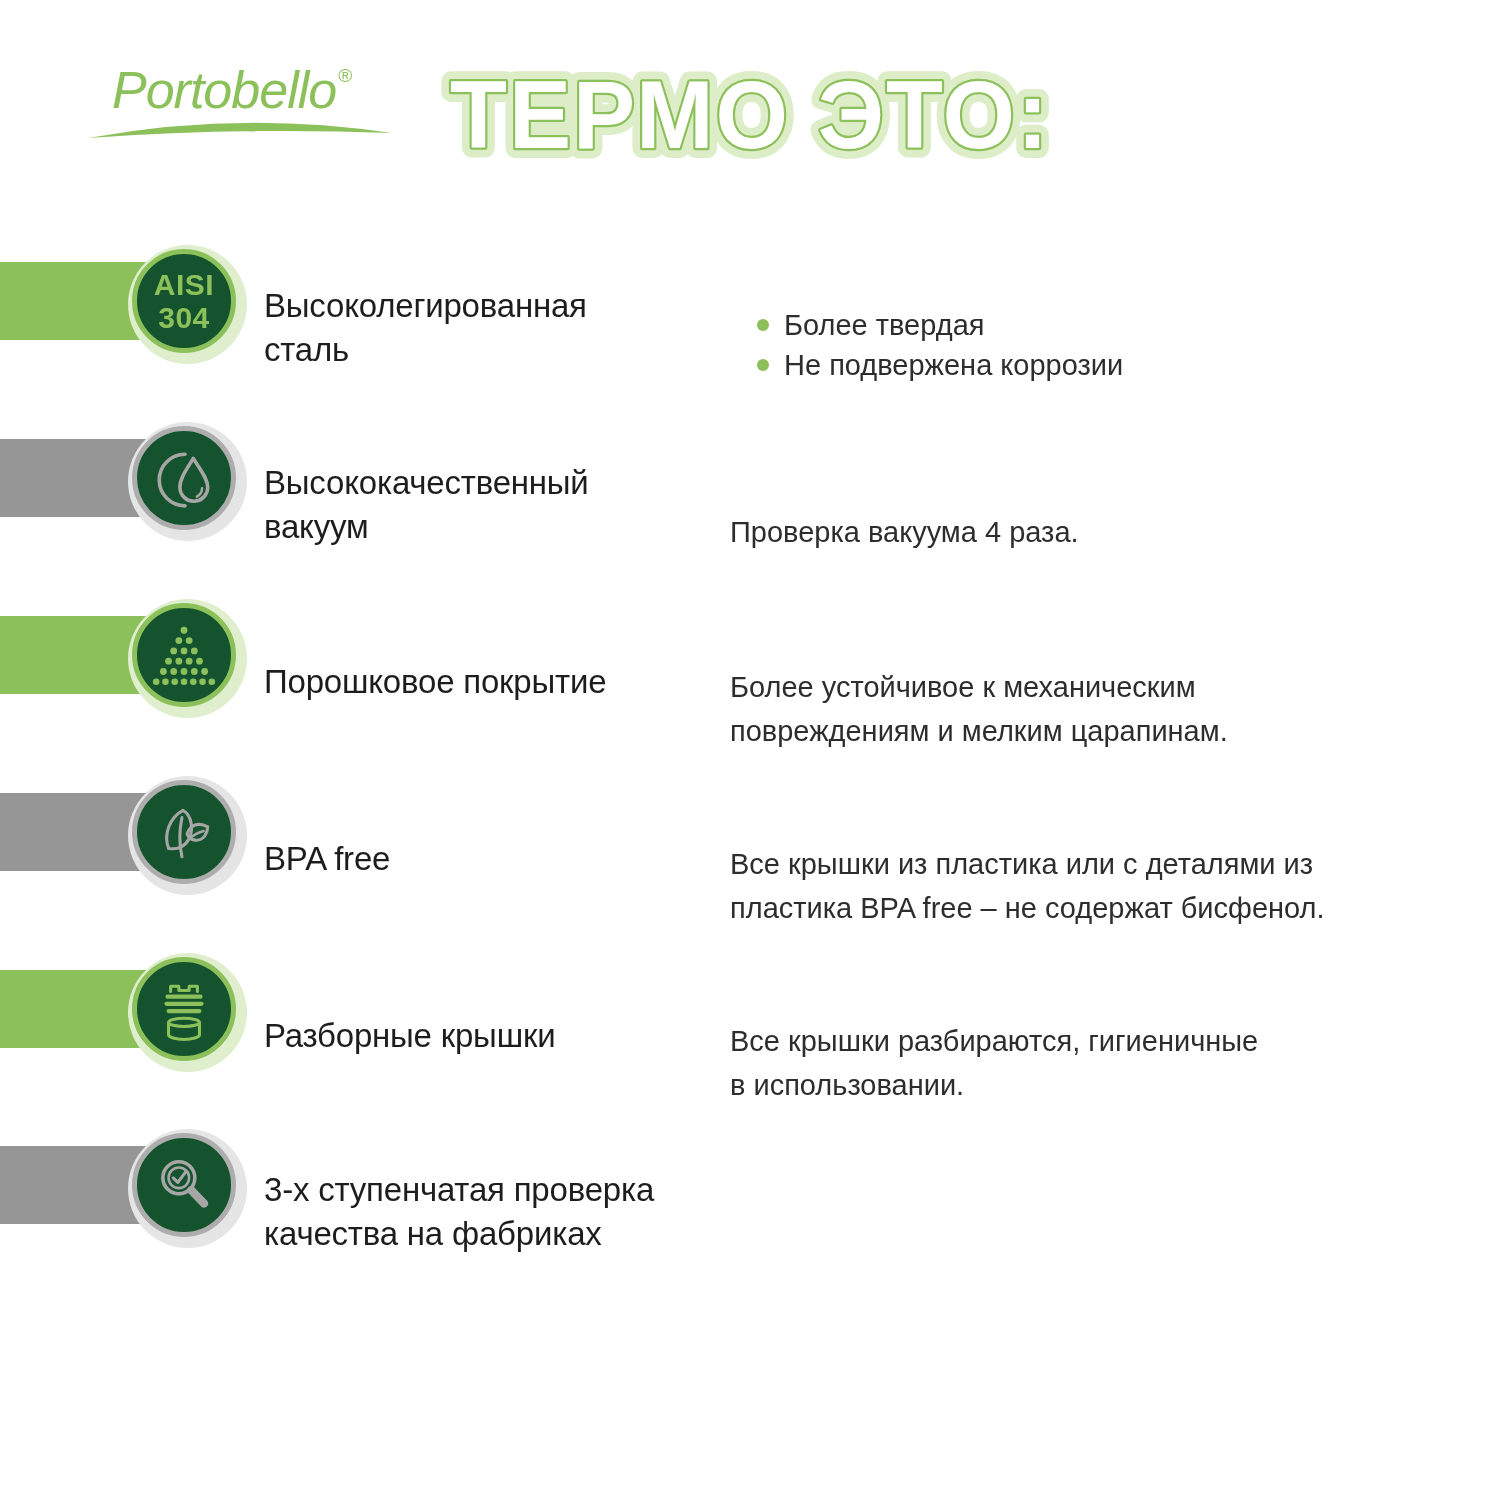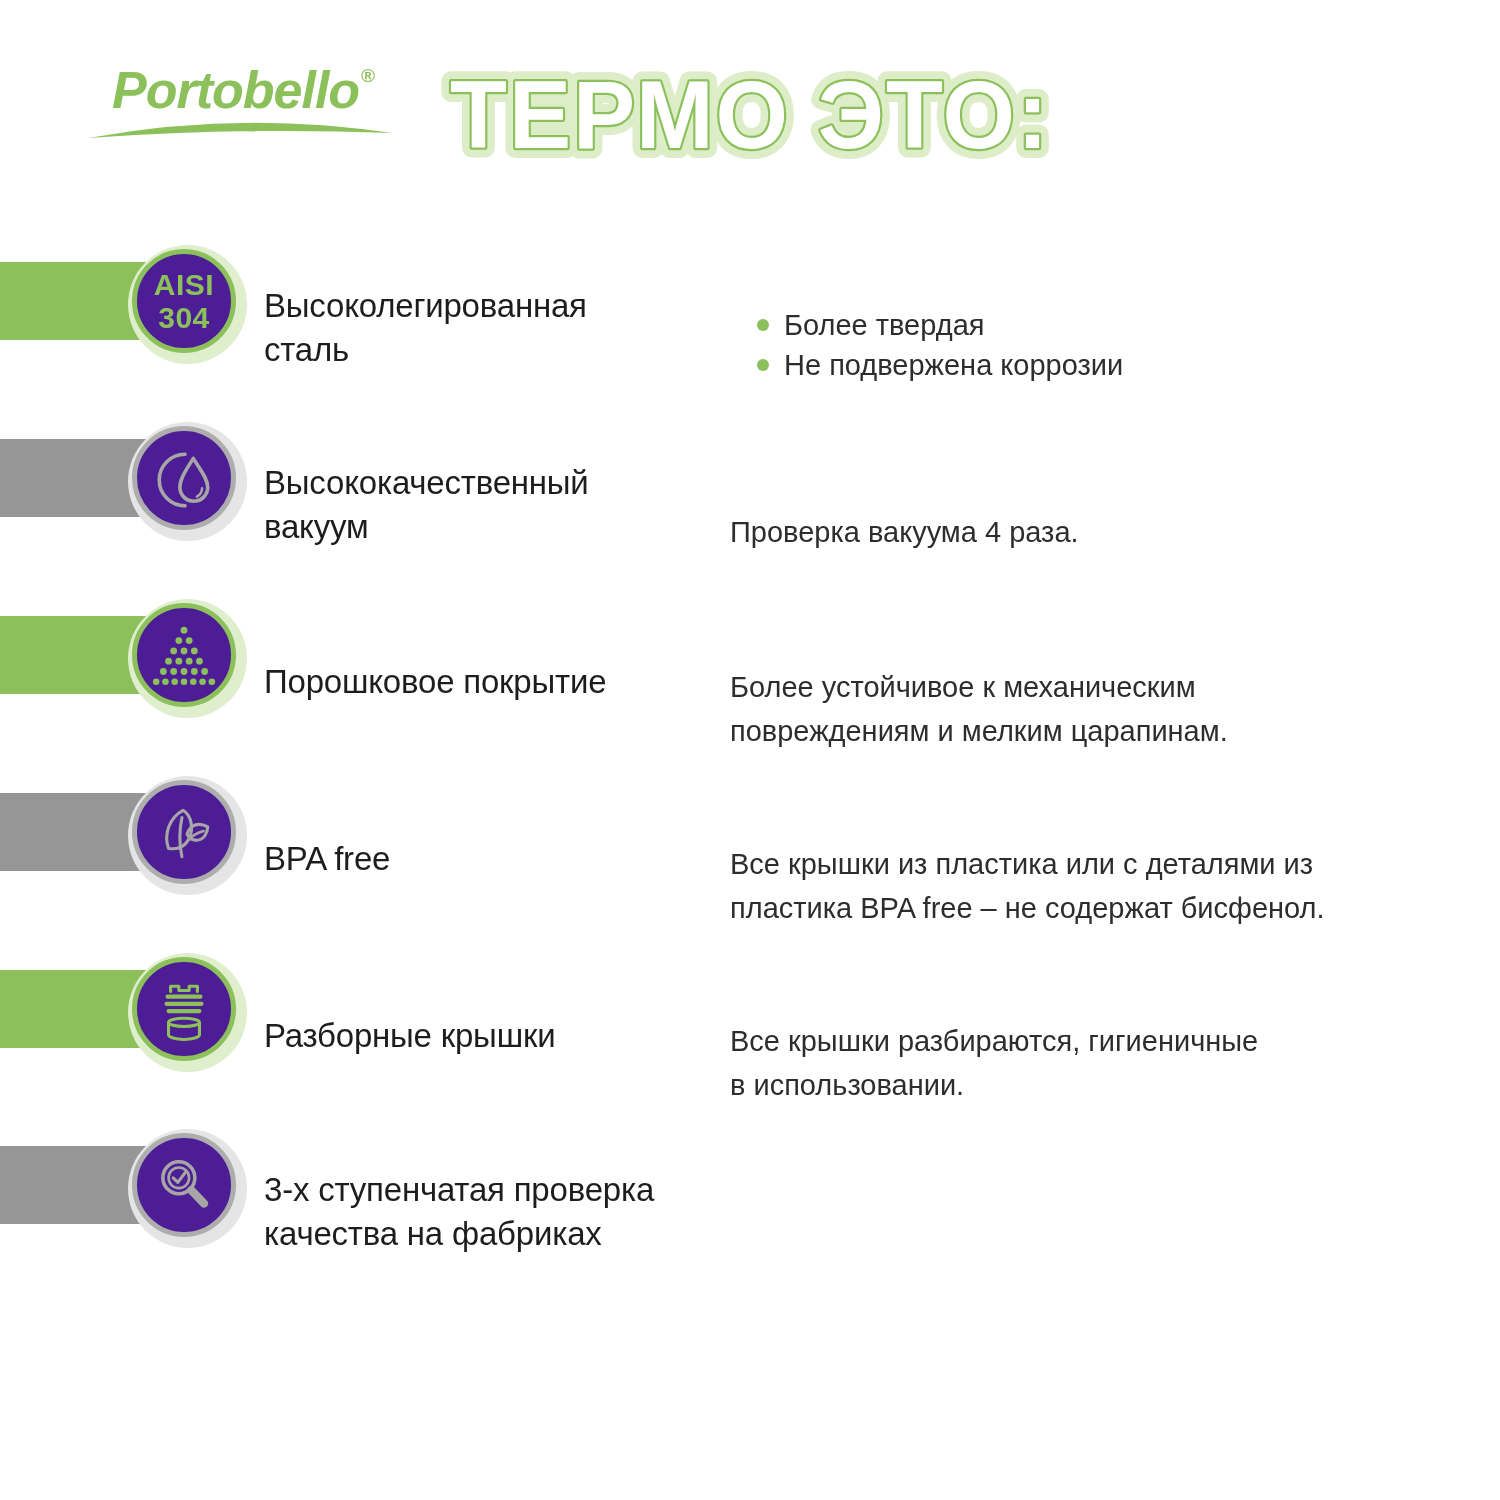--- a/index.html
+++ b/index.html
@@ -6,21 +6,21 @@
   body {
     width:1500px; height:1500px; position:relative; overflow:hidden;
     background:#ffffff;
     font-family:"Liberation Sans", sans-serif;
     color:var(--body);
   }
 
   
   .logo {
     position:absolute; left:112px; top:60px;
-    font-size:52px; font-weight:bold; font-style:italic;
+    font-size:52px; font-weight:normal; font-style:italic;
     letter-spacing:-1px; color:var(--green); white-space:nowrap;
   }
   .logo .reg {
     font-size:19px; font-style:normal; position:relative; top:-26px; left:2px;
   }
   .swoosh { position:absolute; left:84px; top:118px; }
   .title-svg { position:absolute; left:440px; top:44px; }
   .title-svg text {
     font-family:"Liberation Sans", sans-serif;
     font-weight:bold; font-size:96px; letter-spacing:2px;
@@ -37,21 +37,21 @@
   .row.green .bar { background:var(--green); }
   .row.gray  .bar { background:var(--gray); }
   .halo {
     position:absolute; left:128px; top:calc(var(--cy) - 56px);
     width:119px; height:119px; border-radius:50%;
   }
   .row.green .halo { background:var(--paleGreen); }
   .row.gray  .halo { background:var(--paleGray); }
   .circle {
     position:absolute; left:132px; top:calc(var(--cy) - 52px);
-    width:94px; height:94px; border-radius:50%; background:#4c1d95;
+    width:94px; height:94px; border-radius:50%; background:#14532d;
     display:flex; align-items:center; justify-content:center;
   }
   .row.green .circle { border:5px solid var(--green); }
   .row.gray  .circle { border:5px solid var(--grayBorder); }
 
   .badge {
     font-weight:bold; font-size:30px; line-height:33px; text-align:center;
     letter-spacing:0.5px; color:var(--green); white-space:pre-line;
   }
 

